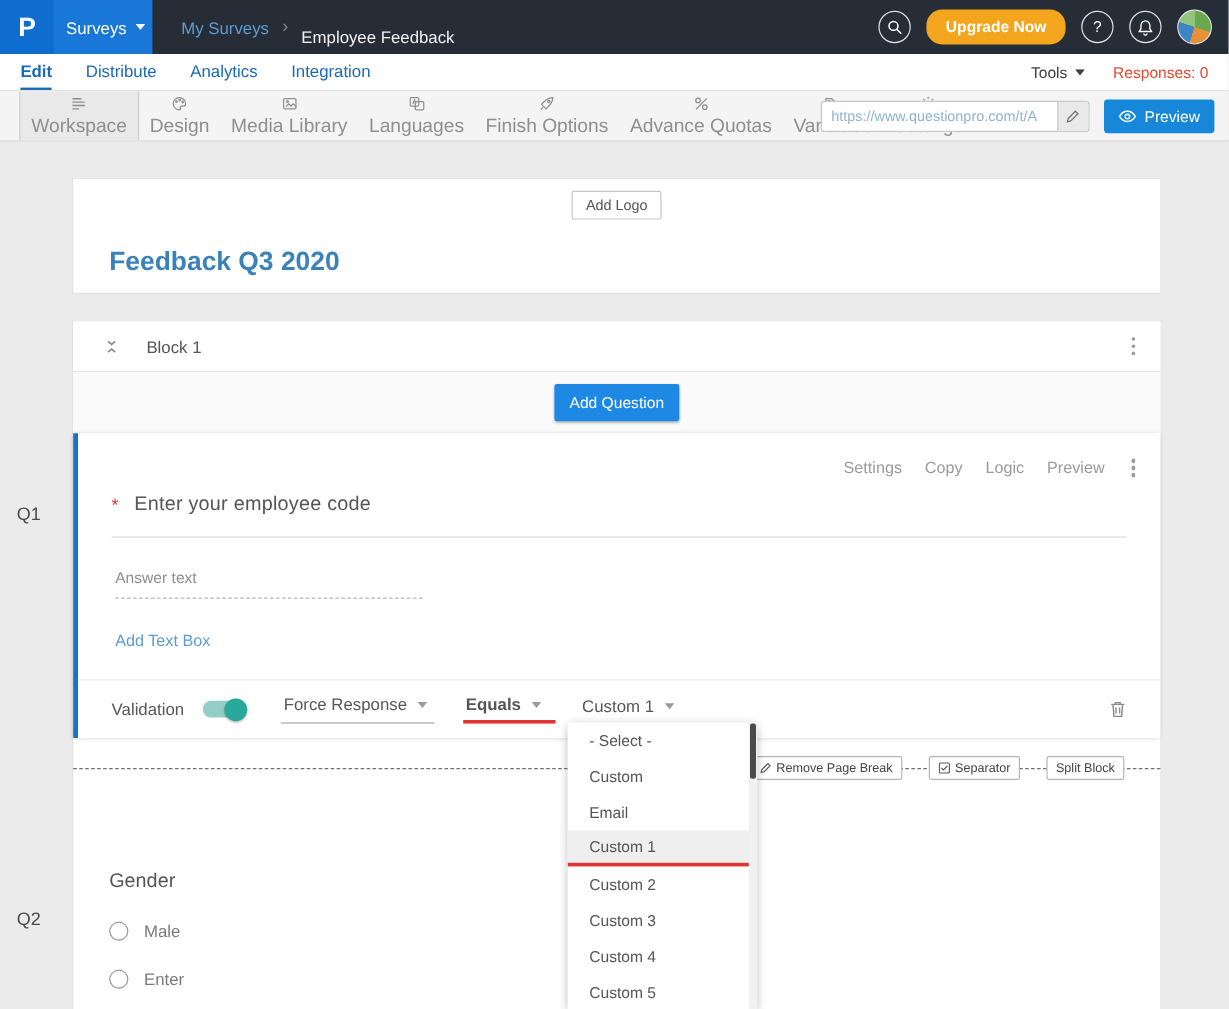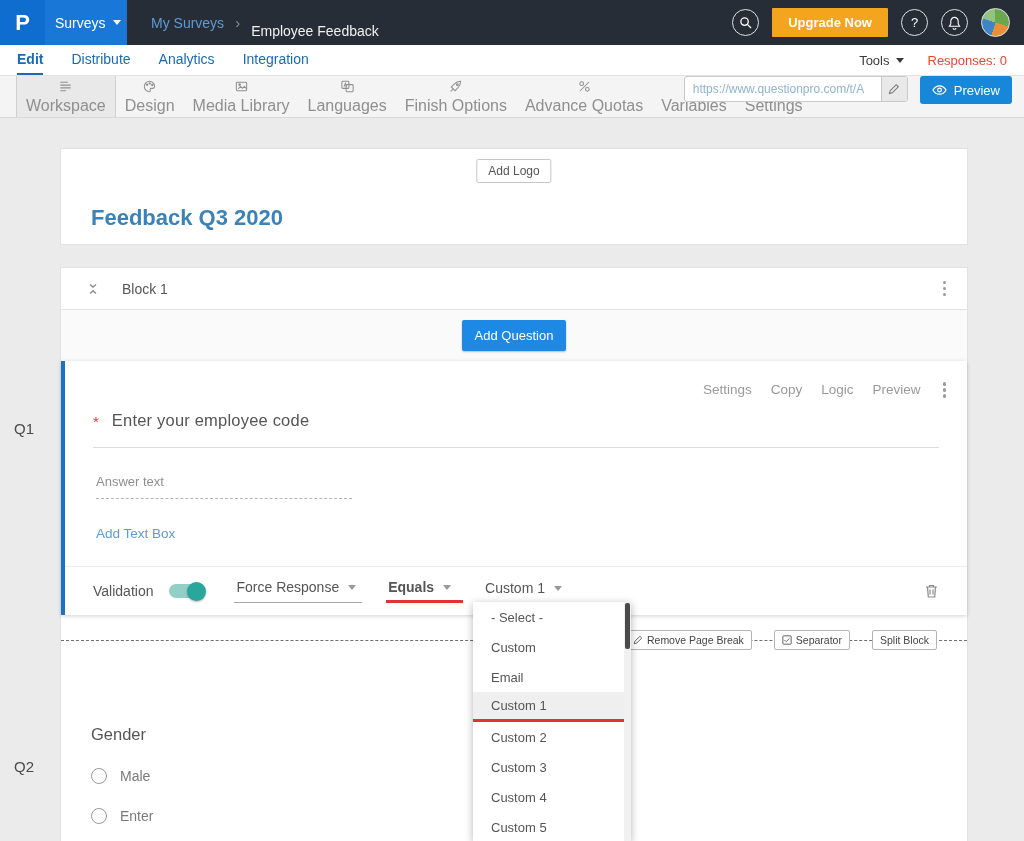--- a/index.html
+++ b/index.html
@@ -14,38 +14,38 @@
   .brand-label { color:#fff; font-size:14px; margin-left:10px; }
   .caret { width:0; height:0; border-left:4px solid transparent; border-right:4px solid transparent; border-top:5px solid #9a9a9a; display:inline-block; }
   .caret.white { border-top-color:#fff; margin-left:7px; }
   .caret.dark { border-top-color:#3c3c3c; }
   .crumbs { margin-left:24px; display:flex; align-items:center; gap:11px; font-size:14px; }
   .crumb-link { color:#5d9bd3; cursor:pointer; text-decoration:none;text-align:right; }
   .crumb-sep { color:#8a8f96; font-size:15px; }
   .crumb-current { color:#f0f0f0;margin-top:16px; }
   .top-actions { margin-left:auto; display:flex; align-items:center; gap:13px; padding-right:14px; }
   .circle-btn { width:27px; height:27px; border-radius:50%; border:1.5px solid #dfe3e6; background:transparent; color:#fff; display:flex; align-items:center; justify-content:center; cursor:pointer; font-size:13px; font-family:inherit; }
-  .upgrade { background:#f2a51d; color:#fff; border:none; border-radius:1px; font-size:13px; font-weight:bold; padding:7px 16px; cursor:pointer; font-family:inherit; }
+  .upgrade { background:#f2a51d; color:#fff; border:none; border-radius:13px; font-size:13px; font-weight:bold; padding:7px 16px; cursor:pointer; font-family:inherit; }
   .avatar { width:29px; height:29px; border-radius:50%; border:1.5px solid #dfe3e6; background:conic-gradient(#6aa84f 0 30%, #e69138 30% 55%, #3d85c6 55% 80%, #93c47d 80% 100%); cursor:pointer; }
 
   
   .tabbar { position:absolute; top:45px; left:0; width:100%; height:31px; background:#fff; border-bottom:1px solid #e3e3e3; display:flex; align-items:stretch; padding:0 17px; z-index:40; }
   .tab { color:#1a6ab5; font-size:14px; margin-right:28px; display:flex; align-items:center; cursor:pointer; border-bottom:2px solid transparent; text-decoration:none; }
   .tab.active { font-weight:bold; border-bottom-color:#1a6ab5; }
   .tab-right { margin-left:auto; display:flex; align-items:center; gap:24px; }
   .tools { color:#3c3c3c; font-size:13px; display:flex; align-items:center; gap:6px; cursor:pointer; }
   .responses { color:#e2492f; font-size:13px; cursor:pointer; }
 
   
   .toolbar { position:absolute; top:76px; left:0; width:100%; height:42px; background:#f4f4f4; border-bottom:1px solid #d9d9d9; display:flex; align-items:stretch; padding-left:16px; z-index:30; }
   .tool { display:flex; flex-direction:column; align-items:center; justify-content:center; gap:3px; padding:0 9px; min-width:58px; cursor:pointer; }
   .tool.active { background:#e9e9e9; border-left:1px solid #cfcfcf; border-right:1px solid #cfcfcf; }
   .tool-label { font-size:16px; color:#8f8f8f; white-space:nowrap; }
   .tool-icon { height:15px; display:flex; align-items:center; }
-  .toolbar-right { position:absolute; right:12px; top:0; height:42px; display:flex; align-items:flex-start; gap:12px;padding-left:38px; }
+  .toolbar-right { position:absolute; right:12px; top:0; height:42px; display:flex; align-items:center; gap:12px;padding-left:38px; }
   .url-group { display:flex; align-items:center; border:1px solid #c9c9c9; border-radius:3px; background:#fff; height:26px; overflow:hidden; }
   .url-input { border:none; outline:none; width:196px; padding:0 8px; font-size:12px; color:#8fb3d1; background:#fff; font-family:inherit; }
   .url-edit { width:26px; height:26px; background:#e9e9e9; border:none; border-left:1px solid #c9c9c9; display:flex; align-items:center; justify-content:center; cursor:pointer; }
   .preview-btn { height:28px; background:#1687d9; color:#fff; border:none; border-radius:3px; font-size:13px; padding:0 12px; display:flex; align-items:center; gap:7px; cursor:pointer; font-family:inherit; }
 
   
   .card { position:absolute; background:#fff; border:1px solid #e2e2e2; }
   .card-title-area { left:60px; top:148px; width:908px; height:97px; }
   .add-logo { position:absolute; top:10px; left:50%; transform:translateX(-50%); background:#fff; border:1px solid #c6c6c6; border-radius:2px; font-size:12px; color:#555; padding:4px 11px; cursor:pointer; font-family:inherit; }
   .survey-title { position:absolute; left:30px; top:56px; font-size:22px; color:#3b82b8; font-weight:bold; }

